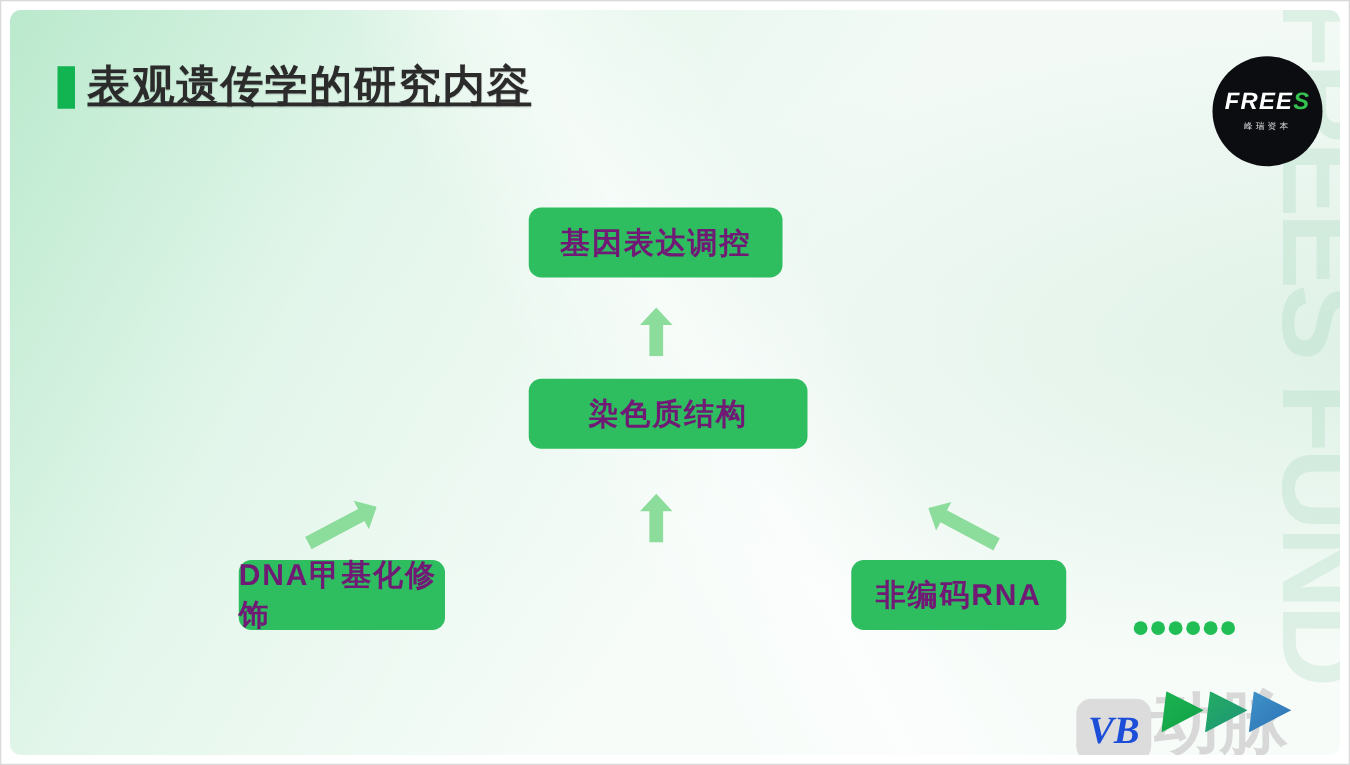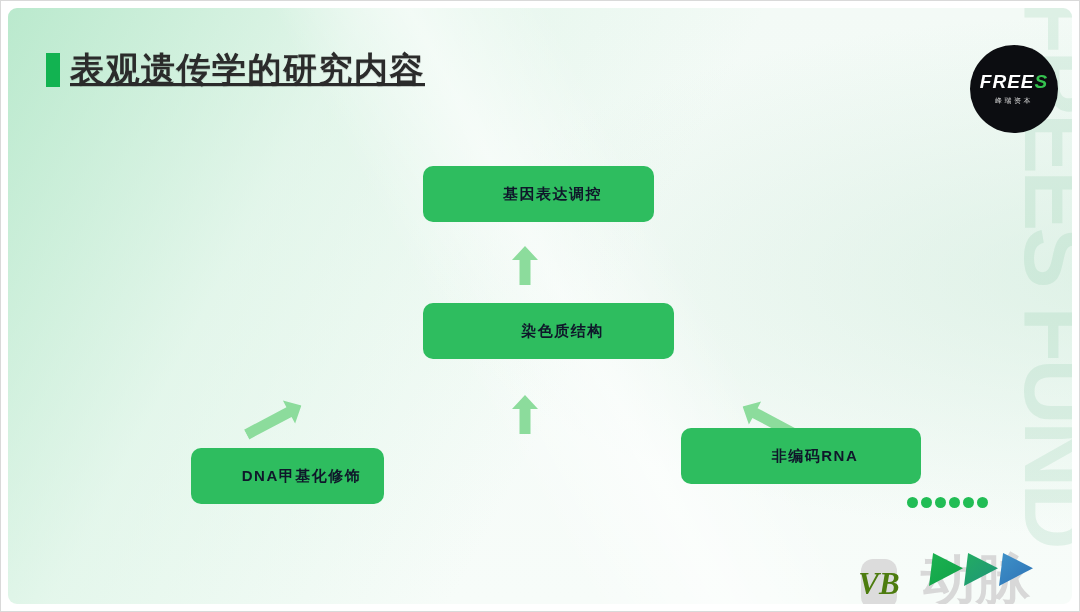--- a/index.html
+++ b/index.html
@@ -17,40 +17,40 @@
   
   .title-bar{position:absolute;left:38px;top:45px;width:14px;height:34px;background:var(--accent-green,#12B351);}
   .page-title{position:absolute;left:62px;top:44px;margin:0;font-size:34px;line-height:1;font-weight:900;color:#2b2b2b;letter-spacing:1.5px;text-shadow:0 1px 1px rgba(0,0,0,0.18);text-decoration:underline;}
   
   .frees-logo{position:absolute;left:962px;top:37px;width:88px;height:88px;border-radius:50%;background:#0c0d11;
     display:flex;flex-direction:column;align-items:center;justify-content:center;z-index:3;}
   .frees-brand{font-size:19px;font-style:italic;font-weight:900;color:#ffffff;letter-spacing:1px;line-height:1;}
   .frees-brand .accent{color:var(--frees-s-green,#35C24F);}
   .frees-sub{margin-top:5px;font-size:7px;color:#d9d9d9;letter-spacing:2.5px;}
   
-  .box{position:absolute;height:56px;border-radius:10px;background:var(--box-green,#2EBD5F);color:#0f172a;
-    font-weight:700;font-size:15px;letter-spacing:1.5px;display:flex;align-items:center;justify-content:center;z-index:2;padding-left:28px;}
+  .box{position:absolute;height:56px;border-radius:10px;background:var(--box-green,#2EBD5F);color:#701a75;
+    font-weight:700;font-size:24px;letter-spacing:1.5px;display:flex;align-items:center;justify-content:center;z-index:2;}
   .box-top{left:415px;top:158px;width:203px;}
   .box-mid{left:415px;top:295px;width:223px;}
   .box-dna{left:155px;top:440px;width:165px;margin-left:28px;}
   .box-his{left:415px;top:440px;width:203px;}
-  .box-rna{left:673px;top:420px;width:212px;}
+  .box-rna{left:673px;top:440px;width:172px;}
   
   .arrow{position:absolute;z-index:1;}
   .arrow polygon{fill:var(--arrow-green,#8CDC9C);}
   .arrow-v1{left:503px;top:238px;}
   .arrow-v2{left:503px;top:387px;}
   .arrow-dl{left:252px;top:381px;transform:rotate(62deg);}
   .arrow-dr{left:748px;top:382px;transform:rotate(-62deg);}
   
   .dots{position:absolute;left:899px;top:489px;display:flex;gap:3px;}
   .dot{width:11px;height:11px;border-radius:50%;background:var(--dot-green,#21BD55);}
   
-  .vb-badge{position:absolute;left:853px;top:551px;width:36px;height:50px;border-radius:12px;background:#dcdcdc;
-    display:flex;align-items:center;justify-content:center;color:#4d7c0f;font-family:"Liberation Serif","DejaVu Serif",serif;
+  .vb-badge{position:absolute;left:853px;top:551px;width:60px;height:50px;border-radius:12px;background:#dcdcdc;
+    display:flex;align-items:center;justify-content:center;color:#1d4ed8;font-family:"Liberation Serif","DejaVu Serif",serif;
     font-style:italic;font-weight:900;font-size:31px;z-index:3;}
   .vcbeat-text{position:absolute;left:913px;top:544px;font-size:54px;line-height:1;font-weight:700;color:#d8d8d8;letter-spacing:1px;z-index:3;}
   .tri{position:absolute;width:34px;height:33px;z-index:4;clip-path:polygon(12% 0, 100% 46%, 0 100%);}
   .tri1{left:921px;top:545px;background:linear-gradient(140deg,var(--triangle-green,#1CB251),#10a147);}
   .tri2{left:956px;top:545px;background:linear-gradient(140deg,#23ad62,var(--triangle-teal,#1E9478));}
   .tri3{left:991px;top:545px;background:linear-gradient(140deg,#3f92c8,var(--triangle-blue,#2D72B6));}
 </style>
 </head>
 <body>
 

